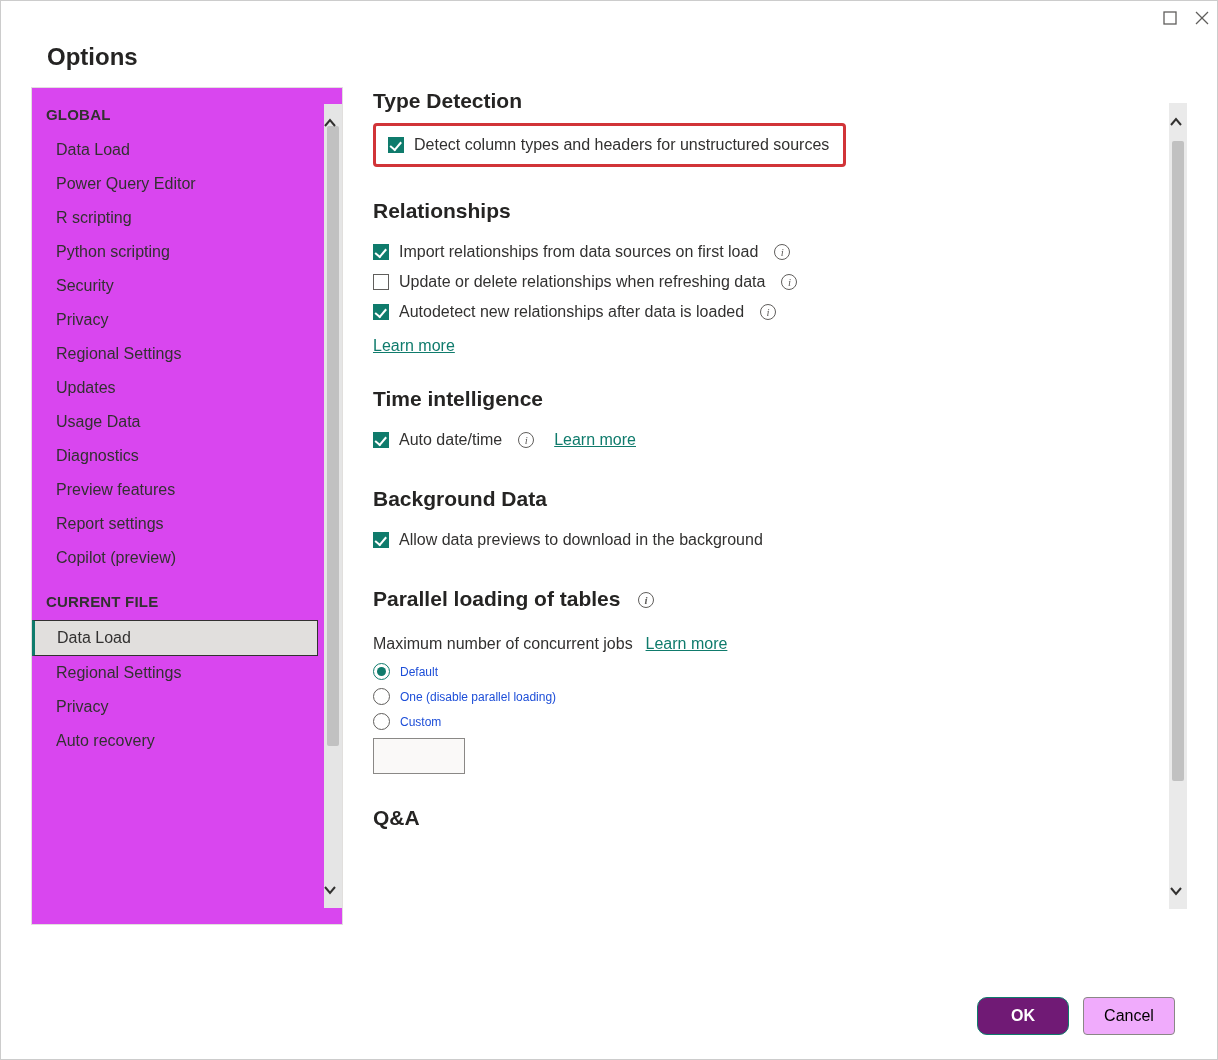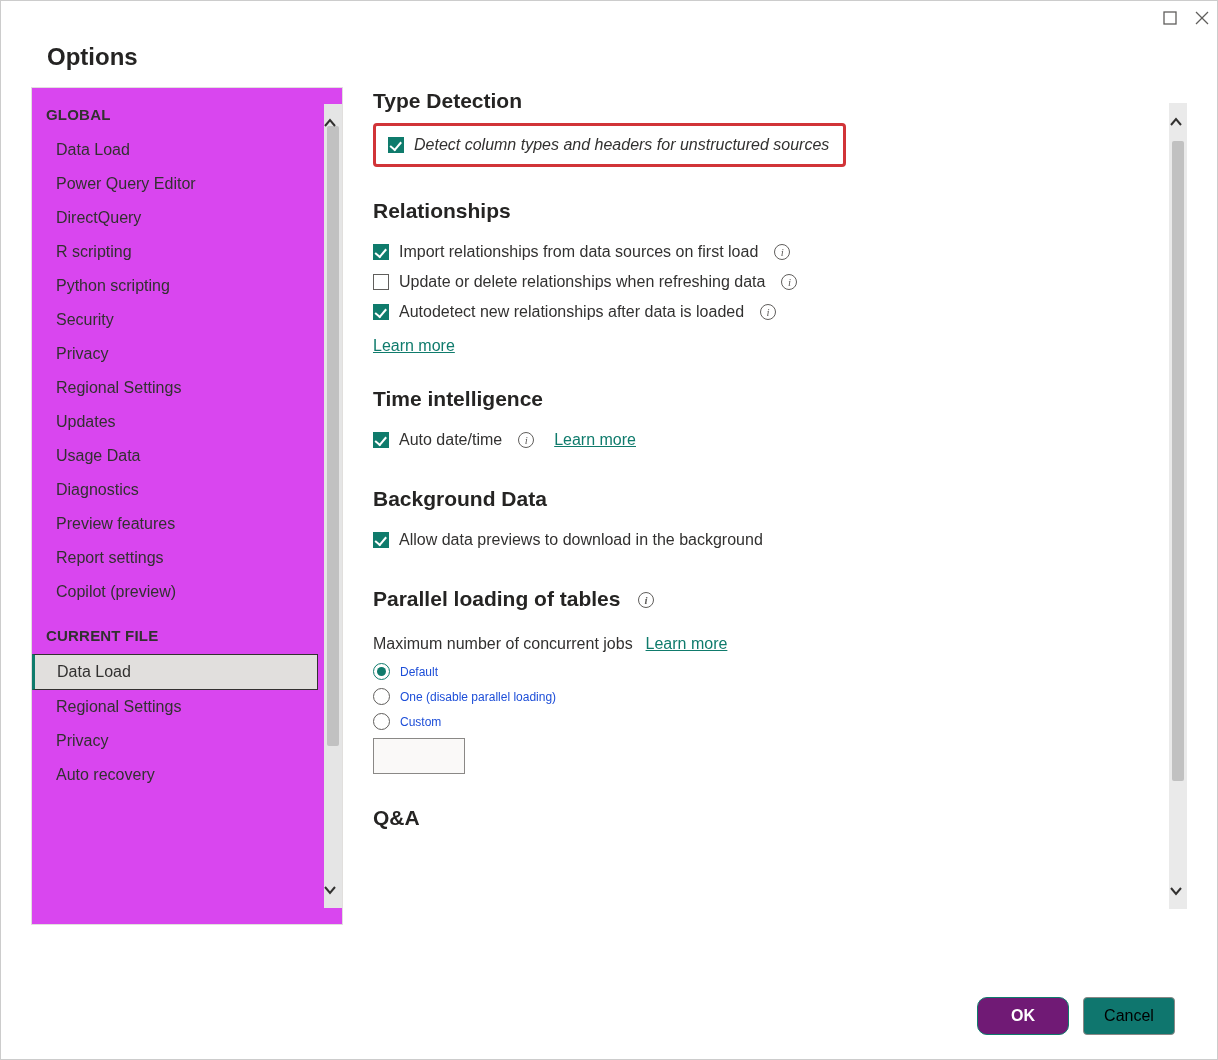--- a/index.html
+++ b/index.html
@@ -205,21 +205,21 @@
   right: 42px;
   display:flex;
   gap: 14px;
 }
 .btn {
   min-width: 92px;
   height: 38px;
   font-size: 16px;
   border-radius: 4px;
   border:1px solid #8a8886;
-  background:#0f766e;
+  background:#f0abfc;
   cursor:pointer;
   font-family: inherit;
 }
 .btn.primary {
   background:#701a75;
   border-color:#0f7b6c;
   color:#fff;
   font-weight:600;
   border-radius:10px;
 }
@@ -259,21 +259,20 @@
       <span class="chev">
         <svg width="14" height="10">
             <polyline points="2,2 7,8 12,2" fill="none" stroke="#323130" stroke-width="2"></polyline>
           </svg>
       </span>
     </div>
     <div class="sb-content">
       <div class="sb-group-hdr">GLOBAL</div>
       <div class="sb-item">Data Load</div>
       <div class="sb-item">Power Query Editor</div>
-      <div class="sb-item">DirectQuery</div>
       <div class="sb-item">R scripting</div>
       <div class="sb-item">Python scripting</div>
       <div class="sb-item">Security</div>
       <div class="sb-item">Privacy</div>
       <div class="sb-item">Regional Settings</div>
       <div class="sb-item">Updates</div>
       <div class="sb-item">Usage Data</div>
       <div class="sb-item">Diagnostics</div>
       <div class="sb-item">Preview features</div>
       <div class="sb-item">Report settings</div>
@@ -301,21 +300,21 @@
         <svg width="14" height="10">
             <polyline points="2,2 7,8 12,2" fill="none" stroke="#323130" stroke-width="2"></polyline>
           </svg>
       </span>
     </div>
     <div class="content">
 
       <div class="section">
         <div class="section-title first">Type Detection</div>
         <div class="highlight-box">
-          <div class="check-row" style="padding:0 0 0 6px;font-style:italic;">
+          <div class="check-row" style="padding:0 0 0 6px;">
             <span class="chk checked"></span>
             <span>Detect column types and headers for unstructured sources</span>
           </div>
         </div>
       </div>
 
       <div class="section">
         <div class="section-title">Relationships</div>
         <div class="check-row">
           <span class="chk checked"></span>

